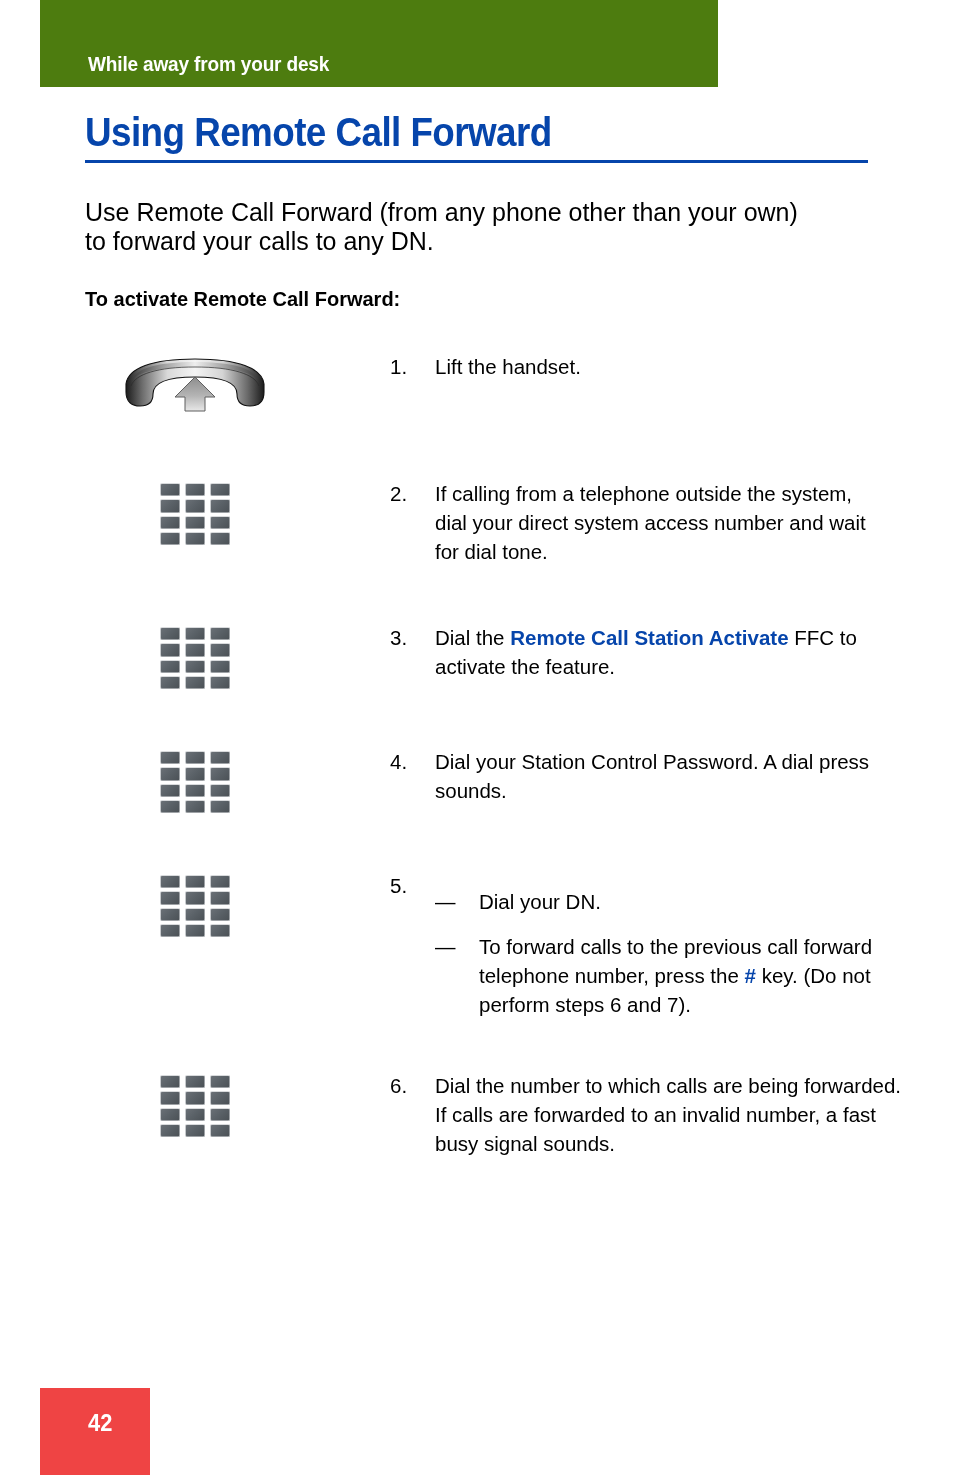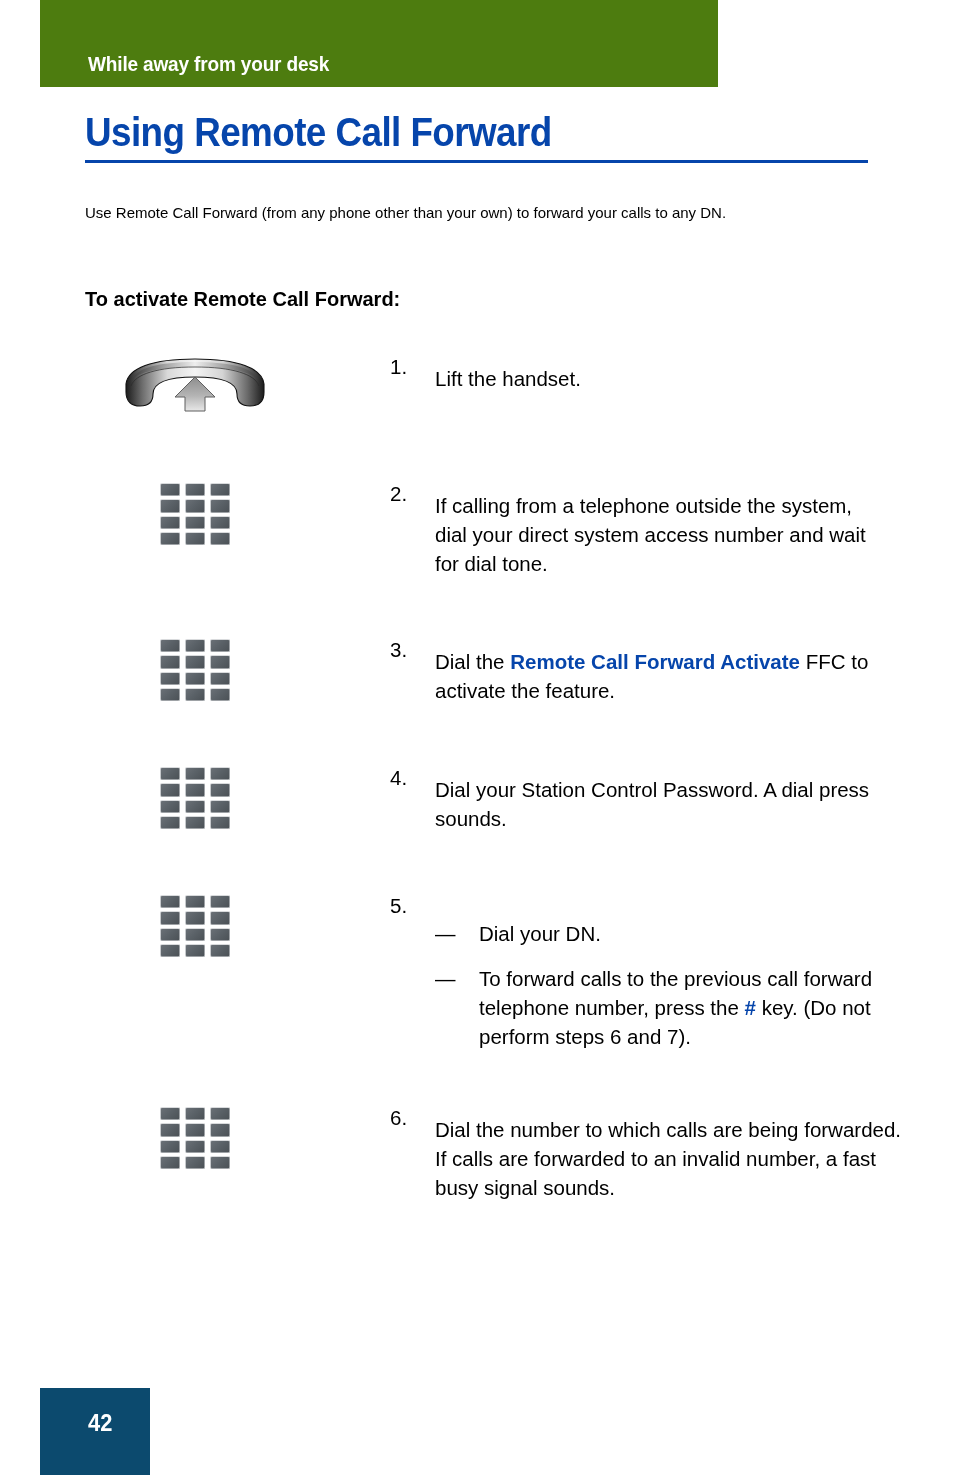--- a/index.html
+++ b/index.html
@@ -59,21 +59,21 @@
     height: 3px;
     background: #0645ab;
   }
 
   
   .intro {
     position: absolute;
     left: 85px;
     top: 198px;
     width: 740px;
-    font-size: 15px;
+    font-size: 25px;
     line-height: 29px;
     color: #000000;
   }
   .subhead {
     position: absolute;
     left: 85px;
     top: 288px;
     font-size: 20px;
     font-weight: bold;
     color: #000000;
@@ -108,21 +108,20 @@
     color: #000000;
   }
   .step-num {
     width: 45px;
     flex: 0 0 45px;
     text-align: left;
   }
   .step-text {
     flex: 1 1 auto;
     max-width: 445px;
-    margin-top: 12px;
   }
   .hl {
     color: #0645ab;
     font-weight: bold;
   }
   .sublist {
     margin-top: 16px;
   }
   .subitem {
     display: flex;
@@ -165,21 +164,21 @@
     box-shadow: 0 1px 0 #ffffff;
   }
 
   
   .footer-box {
     position: absolute;
     left: 40px;
     top: 1388px;
     width: 110px;
     height: 87px;
-    background: #0c4a6e;
+    background: #ef4444;
   }
   .footer-page-num {
     position: absolute;
     left: 48px;
     top: 22px;
     color: #ffffff;
     font-size: 23px;
     font-weight: bold;
     transform: scaleX(0.95);
     transform-origin: left top;
@@ -277,21 +276,21 @@
         <div class="keypad-key"></div>
         <div class="keypad-key"></div>
         <div class="keypad-key"></div>
         <div class="keypad-key"></div>
         <div class="keypad-key"></div>
         <div class="keypad-key"></div>
       </div>
     </div>
     <div class="step-body">
       <span class="step-num">3.</span>
-      <span class="step-text"><span>Dial the </span><span class="hl">Remote Call Forward Activate</span><span> FFC to activate the feature.</span></span>
+      <span class="step-text"><span>Dial the </span><span class="hl">Remote Call Station Activate</span><span> FFC to activate the feature.</span></span>
     </div>
   </div>
 
   <div class="step" style="margin-bottom:58px;">
     <div class="step-icon-cell">
       <div class="keypad-icon">
         <div class="keypad-key"></div>
         <div class="keypad-key"></div>
         <div class="keypad-key"></div>
         <div class="keypad-key"></div>

